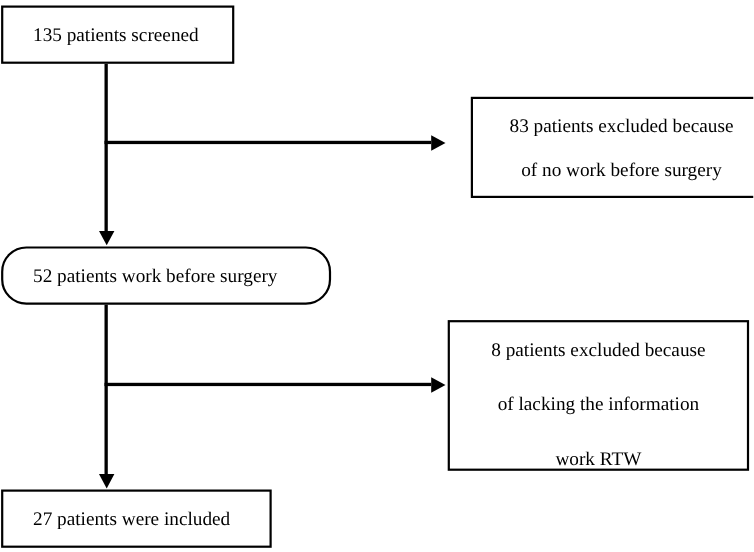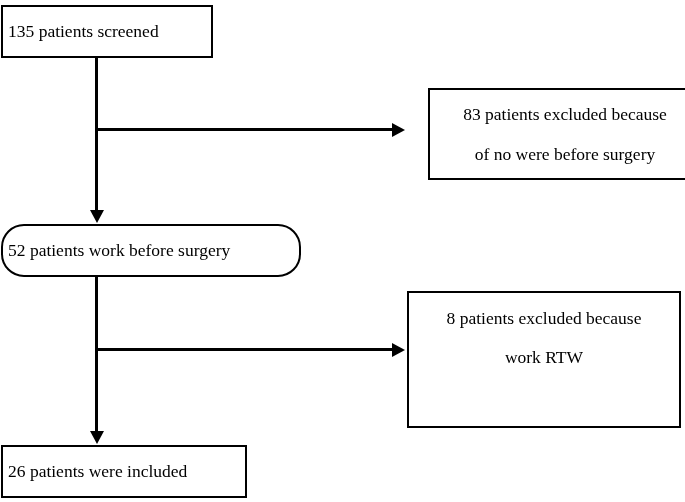--- a/index.html
+++ b/index.html
@@ -31,21 +31,21 @@
     z-index: 3;
   }
   .flow-box .line {
     display: block;
     white-space: nowrap;
     text-align: center;
   }
   
   .box-left {
     align-items: flex-start;
-    padding-left: 5px;
+    padding-left: 27px;
   }
   .box-left .line {
     text-align: left;
   }
   
   .box-right .line {
     margin: 0;
   }
   .box-right .line + .line {
     margin-top: 21px;
@@ -99,29 +99,30 @@
 
   <div class="hline" style="left:95px; top:348px; width:297px;"></div>
   <div class="arrow-right" style="left:392px; top:342.5px;"></div>
 
   <div class="flow-box box-left" style="left:1px; top:5px; width:212px; height:53px;">
     <span class="line">135 patients screened</span>
   </div>
 
   <div class="flow-box box-right" style="left:428px; top:88px; width:274px; height:92px;">
     <span class="line">83 patients excluded because</span>
-    <span class="line">of no were before surgery</span>
+    <span class="line">of no work before surgery</span>
   </div>
 
   <div class="flow-box box-left" style="left:1px; top:224px; width:300px; height:53px;border-radius:23px;">
     <span class="line">52 patients work before surgery</span>
   </div>
 
-  <div class="flow-box box-right" style="left:407px; top:291px; width:274px; height:137px; justify-content:flex-start; padding-top:16px;">
+  <div class="flow-box box-right" style="left:407px; top:291px; width:274px; height:137px; justify-content:space-between; padding-top:16px;">
     <span class="line">8 patients excluded because</span>
+    <span class="line">of lacking the information</span>
     <span class="line">work RTW</span>
   </div>
 
   <div class="flow-box box-left" style="left:1px; top:445px; width:246px; height:53px;">
-    <span class="line">26 patients were included</span>
+    <span class="line">27 patients were included</span>
   </div>
 
 </div>
 
 </body></html>

